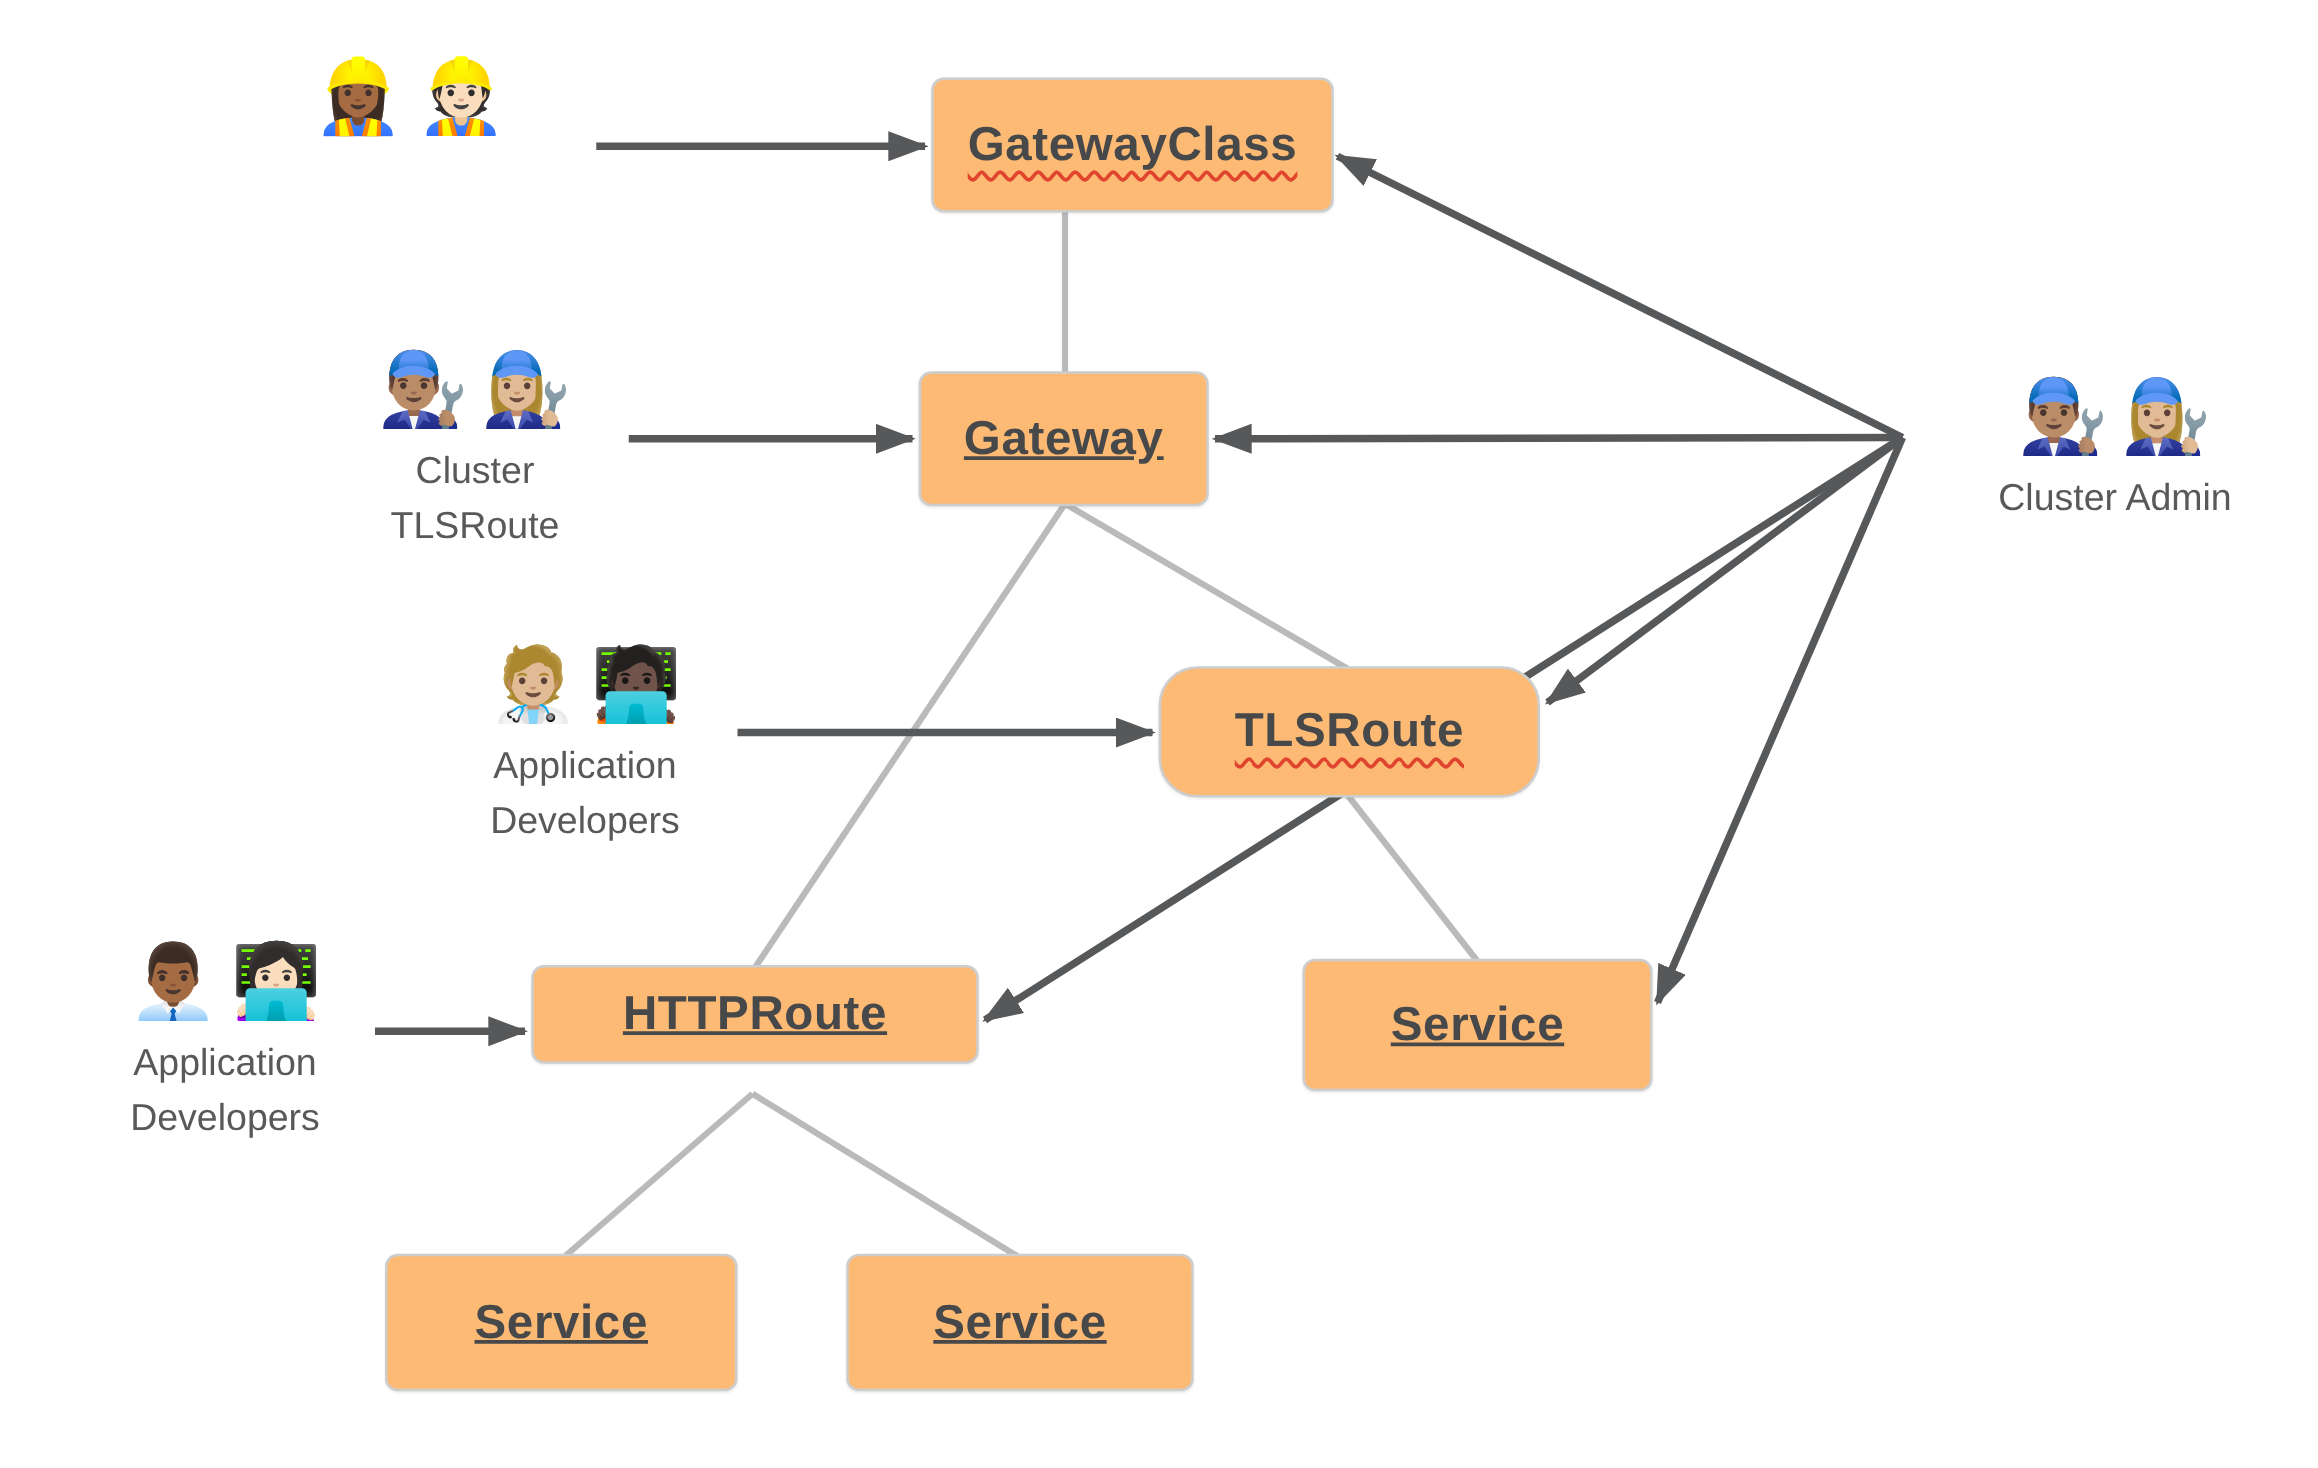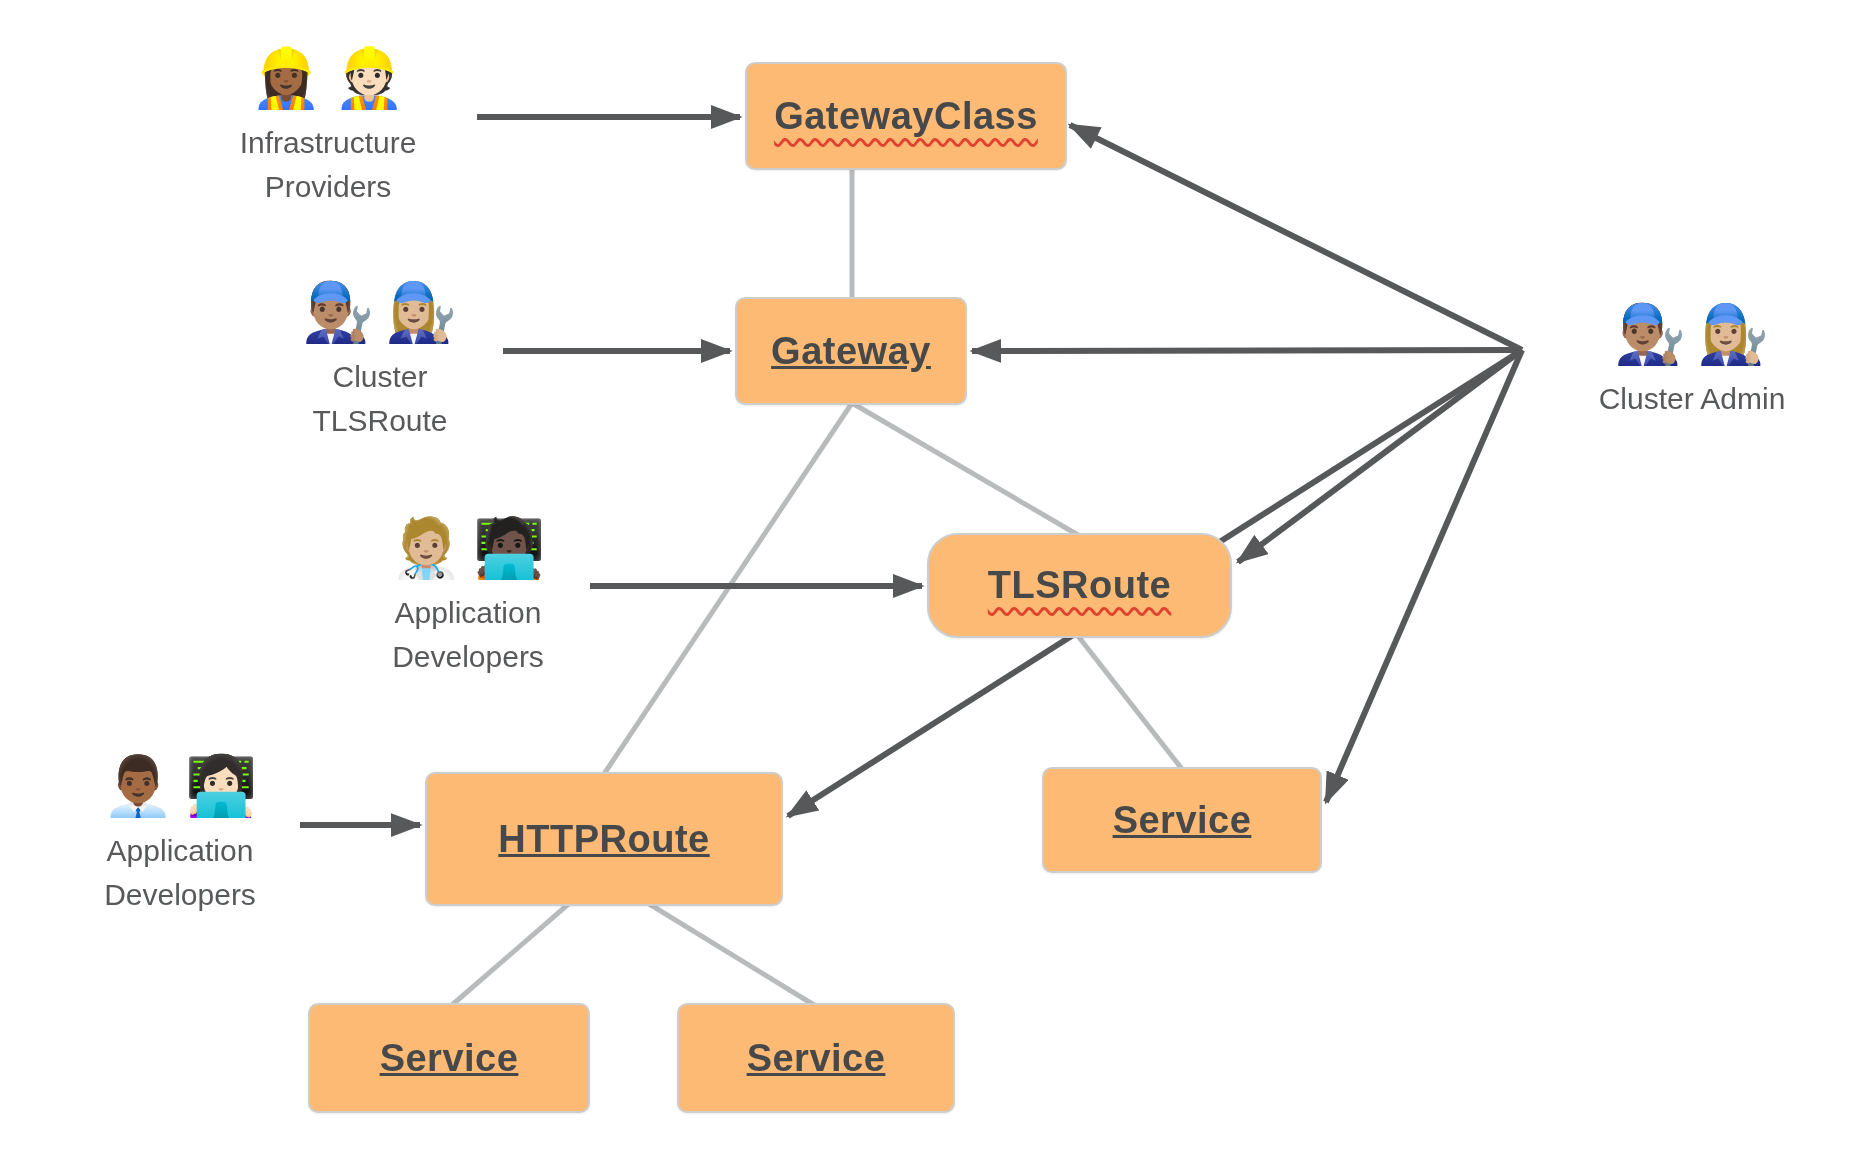--- a/index.html
+++ b/index.html
@@ -115,44 +115,40 @@
   </div>
 
   <div class="node" style="left:735px; top:297px; width:232px; height:108px;">
     <span class="node-label">Gateway</span>
   </div>
 
   <div class="node" style="left:927px; top:533px; width:305px; height:105px;border-radius:31px;">
     <span class="node-label squiggle">TLSRoute</span>
   </div>
 
-  <div class="node" style="left:425px; top:772px; width:358px; height:134px;">
+  <div class="node" style="left:425px; top:772px; width:358px; height:79px;">
     <span class="node-label">HTTPRoute</span>
   </div>
 
   <div class="node" style="left:1042px; top:767px; width:280px; height:106px;">
     <span class="node-label">Service</span>
   </div>
 
   <div class="node" style="left:308px; top:1003px; width:282px; height:110px;">
     <span class="node-label">Service</span>
   </div>
 
   <div class="node" style="left:677px; top:1003px; width:278px; height:110px;">
     <span class="node-label">Service</span>
   </div>
 
   <div class="persona" style="left:148px; top:34px; width:360px;">
     <div class="persona-emojis">
       <span>👷🏾‍♀️</span>
       <span>👷🏻</span>
-    </div>
-    <div class="persona-label">
-      <div>Infrastructure</div>
-      <div>Providers</div>
     </div>
   </div>
 
   <div class="persona" style="left:200px; top:268px; width:360px;">
     <div class="persona-emojis">
       <span>👨🏽‍🔧</span>
       <span>👩🏼‍🔧</span>
     </div>
     <div class="persona-label">
       <div>Cluster</div>

